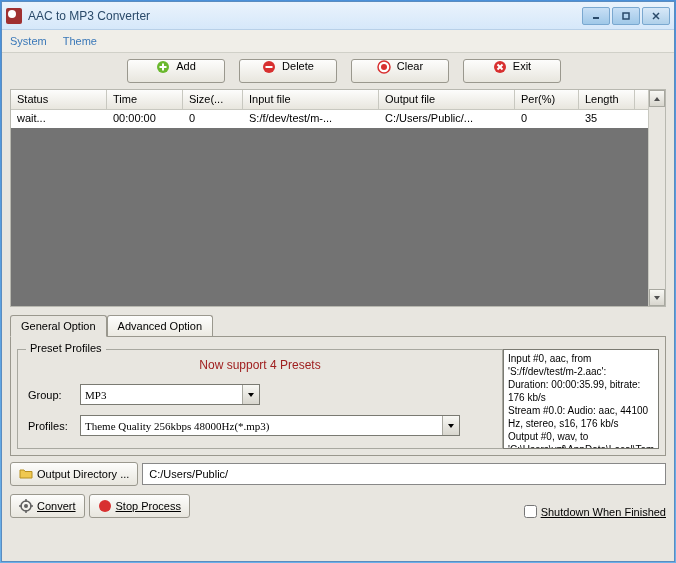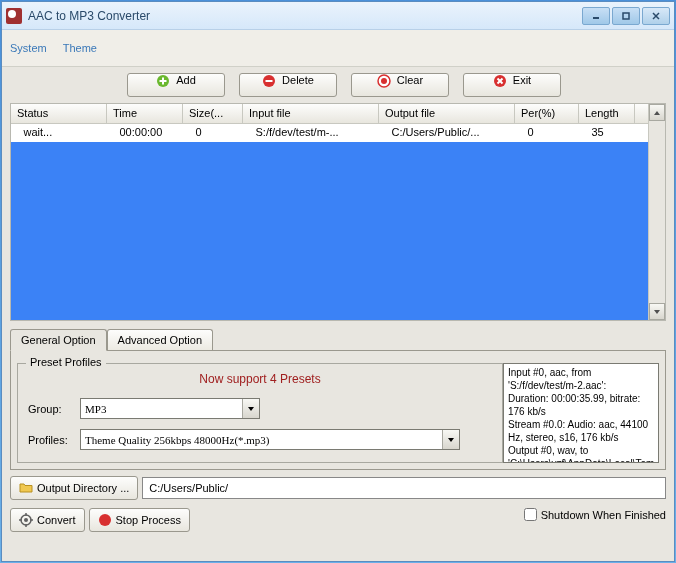--- a/index.html
+++ b/index.html
@@ -6,32 +6,32 @@
 body { font-family: Tahoma, Arial, sans-serif; font-size: 11px; background: linear-gradient(to bottom, #4a90d9, #6bb0e8); width: 676px; height: 563px; overflow: hidden; }
 .window { background: #fff; border: 1px solid #5a8cc0; width: 674px; height: 561px; margin: 1px; display: flex; flex-direction: column; }
 .titlebar { background: linear-gradient(to bottom, #eaf3fc, #d6e8fa); height: 28px; display: flex; align-items: center; padding: 0 4px; border-bottom: 1px solid #b8d0e8; }
 .titlebar-icon { width: 16px; height: 16px; background: #a03030; border-radius: 2px; margin-right: 6px; position: relative; }
 .titlebar-icon::after { content: ''; position: absolute; width: 8px; height: 8px; background: #fff; border-radius: 50%; top: 2px; left: 2px; }
 .titlebar-text { flex: 1; color: #2a4a6a; font-size: 12px; }
 .winbtns { display: flex; gap: 2px; }
 .winbtn { width: 28px; height: 18px; background: linear-gradient(to bottom, #c8dff5, #a0c8e8); border: 1px solid #7aa8d0; border-radius: 2px; display: flex; align-items: center; justify-content: center; cursor: pointer; }
 .winbtn.close { background: linear-gradient(to bottom, #d8e8f8, #b0d0ea); }
 .winbtn svg { width: 10px; height: 10px; }
-.menubar { background: #f0eee8; height: 37px; display: flex; align-items: center; padding: 0 8px; gap: 16px; border-bottom: 1px solid #d0d0c8; }
+.menubar { background: #f0eee8; height: 23px; display: flex; align-items: center; padding: 0 8px; gap: 16px; border-bottom: 1px solid #d0d0c8; }
 .menuitem { color: #3a78b8; cursor: pointer; }
 .content { flex: 1; background: #e8e6e0; padding: 4px 8px; display: flex; flex-direction: column; gap: 2px; overflow: hidden; }
 .toolbar { display: flex; justify-content: center; gap: 2px; padding: 2px 0 4px; }
 .tbtn { width: 98px; height: 24px; background: linear-gradient(to bottom, #fdfdfc, #e8e6de); border: 1px solid #9a988e; border-radius: 3px; display: flex; align-items: flex-start; justify-content: center; gap: 6px; cursor: pointer; font-size: 11px; margin-left: 12px; }
 .icn { width: 14px; height: 14px; display: inline-flex; align-items: center; justify-content: center; }
-.table-wrap { border: 1px solid #b8b8b0; background: #3b82f6; height: 218px; display: flex; }
+.table-wrap { border: 1px solid #b8b8b0; background: #737373; height: 218px; display: flex; }
 .table-main { flex: 1; overflow: hidden; }
 .thead { display: flex; background: linear-gradient(to bottom, #fdfdfc, #e8e6de); border-bottom: 1px solid #c8c8c0; height: 20px; }
 .th { border-right: 1px solid #c8c8c0; padding: 3px 6px; font-size: 11px; color: #000; overflow: hidden; white-space: nowrap; }
 .tbody { background: #fff; }
-.trow { display: flex; height: 18px; justify-content: center; }
+.trow { display: flex; height: 18px; }
 .td { padding: 2px 6px; font-size: 11px; overflow: hidden; white-space: nowrap; text-overflow: ellipsis; }
 .c-status { width: 96px; } .c-time { width: 76px; } .c-size { width: 60px; } .c-in { width: 136px; } .c-out { width: 136px; } .c-per { width: 64px; } .c-len { width: 56px; }
 .vscroll { width: 17px; background: #e8e6e0; border-left: 1px solid #c8c8c0; position: relative; }
 .vscroll-btn { height: 17px; background: linear-gradient(to bottom, #f8f8f4, #d8d6ce); border: 1px solid #a8a8a0; display: flex; align-items: center; justify-content: center; }
 .vscroll-btn.bot { position: absolute; bottom: 0; left: 0; right: 0; }
 .tabs-wrap { margin-top: 6px; }
 .tabs { display: flex; gap: 0; position: relative; z-index: 2; }
 .tab { padding: 4px 10px; background: linear-gradient(to bottom, #fdfdfc, #eceae2); border: 1px solid #9a988e; border-bottom: none; border-radius: 3px 3px 0 0; cursor: pointer; font-size: 11px; position: relative; }
 .tab.active { background: #e8e6e0; border-bottom: 1px solid #e8e6e0; margin-bottom: -1px; }
 .tab-content { border: 1px solid #9a988e; background: #e8e6e0; padding: 6px; }
@@ -42,21 +42,21 @@
 .form-row { display: flex; align-items: center; gap: 4px; margin-bottom: 10px; }
 .form-row:last-child { margin-bottom: 0; }
 .form-label { font-size: 11px; min-width: 48px; }
 .combo { flex: 1; height: 21px; background: #fff; border: 1px solid #7a7a72; display: flex; align-items: center; padding: 0 4px; position: relative; max-width: 180px; font-family: Liberation Serif, serif; }
 .combo.wide { max-width: 380px; }
 .combo-btn { position: absolute; right: 0; top: 0; bottom: 0; width: 17px; background: linear-gradient(to bottom, #f8f8f4, #d8d6ce); border-left: 1px solid #a8a8a0; display: flex; align-items: center; justify-content: center; }
 .info-box { width: 156px; background: #fff; border: 1px solid #7a7a72; padding: 2px 4px; font-size: 10px; line-height: 1.3; overflow: hidden; margin-top: 6px; height: 100px; }
 .bottom-bar { display: flex; align-items: center; gap: 4px; padding: 4px 0; }
 .dir-btn { height: 24px; padding: 0 8px; background: linear-gradient(to bottom, #fdfdfc, #e8e6de); border: 1px solid #9a988e; border-radius: 3px; display: flex; align-items: center; gap: 4px; cursor: pointer; font-size: 11px; }
 .dir-input { flex: 1; height: 22px; background: #fff; border: 1px solid #888; padding: 0 6px; font-size: 11px; }
-.action-bar { display: flex; align-items: flex-start; gap: 4px; padding: 2px 0; }
+.action-bar { display: flex; align-items: flex-end; gap: 4px; padding: 2px 0; text-decoration: underline; }
 .action-bar .spacer { flex: 1; }
 .chk { display: flex; align-items: center; gap: 4px; font-size: 11px; padding-left: 20px; }
 .chk input { width: 13px; height: 13px; }
 </style>
 </head>
 <body>
 
 <div class="window">
   <div class="titlebar">
     <div class="titlebar-icon"></div>

